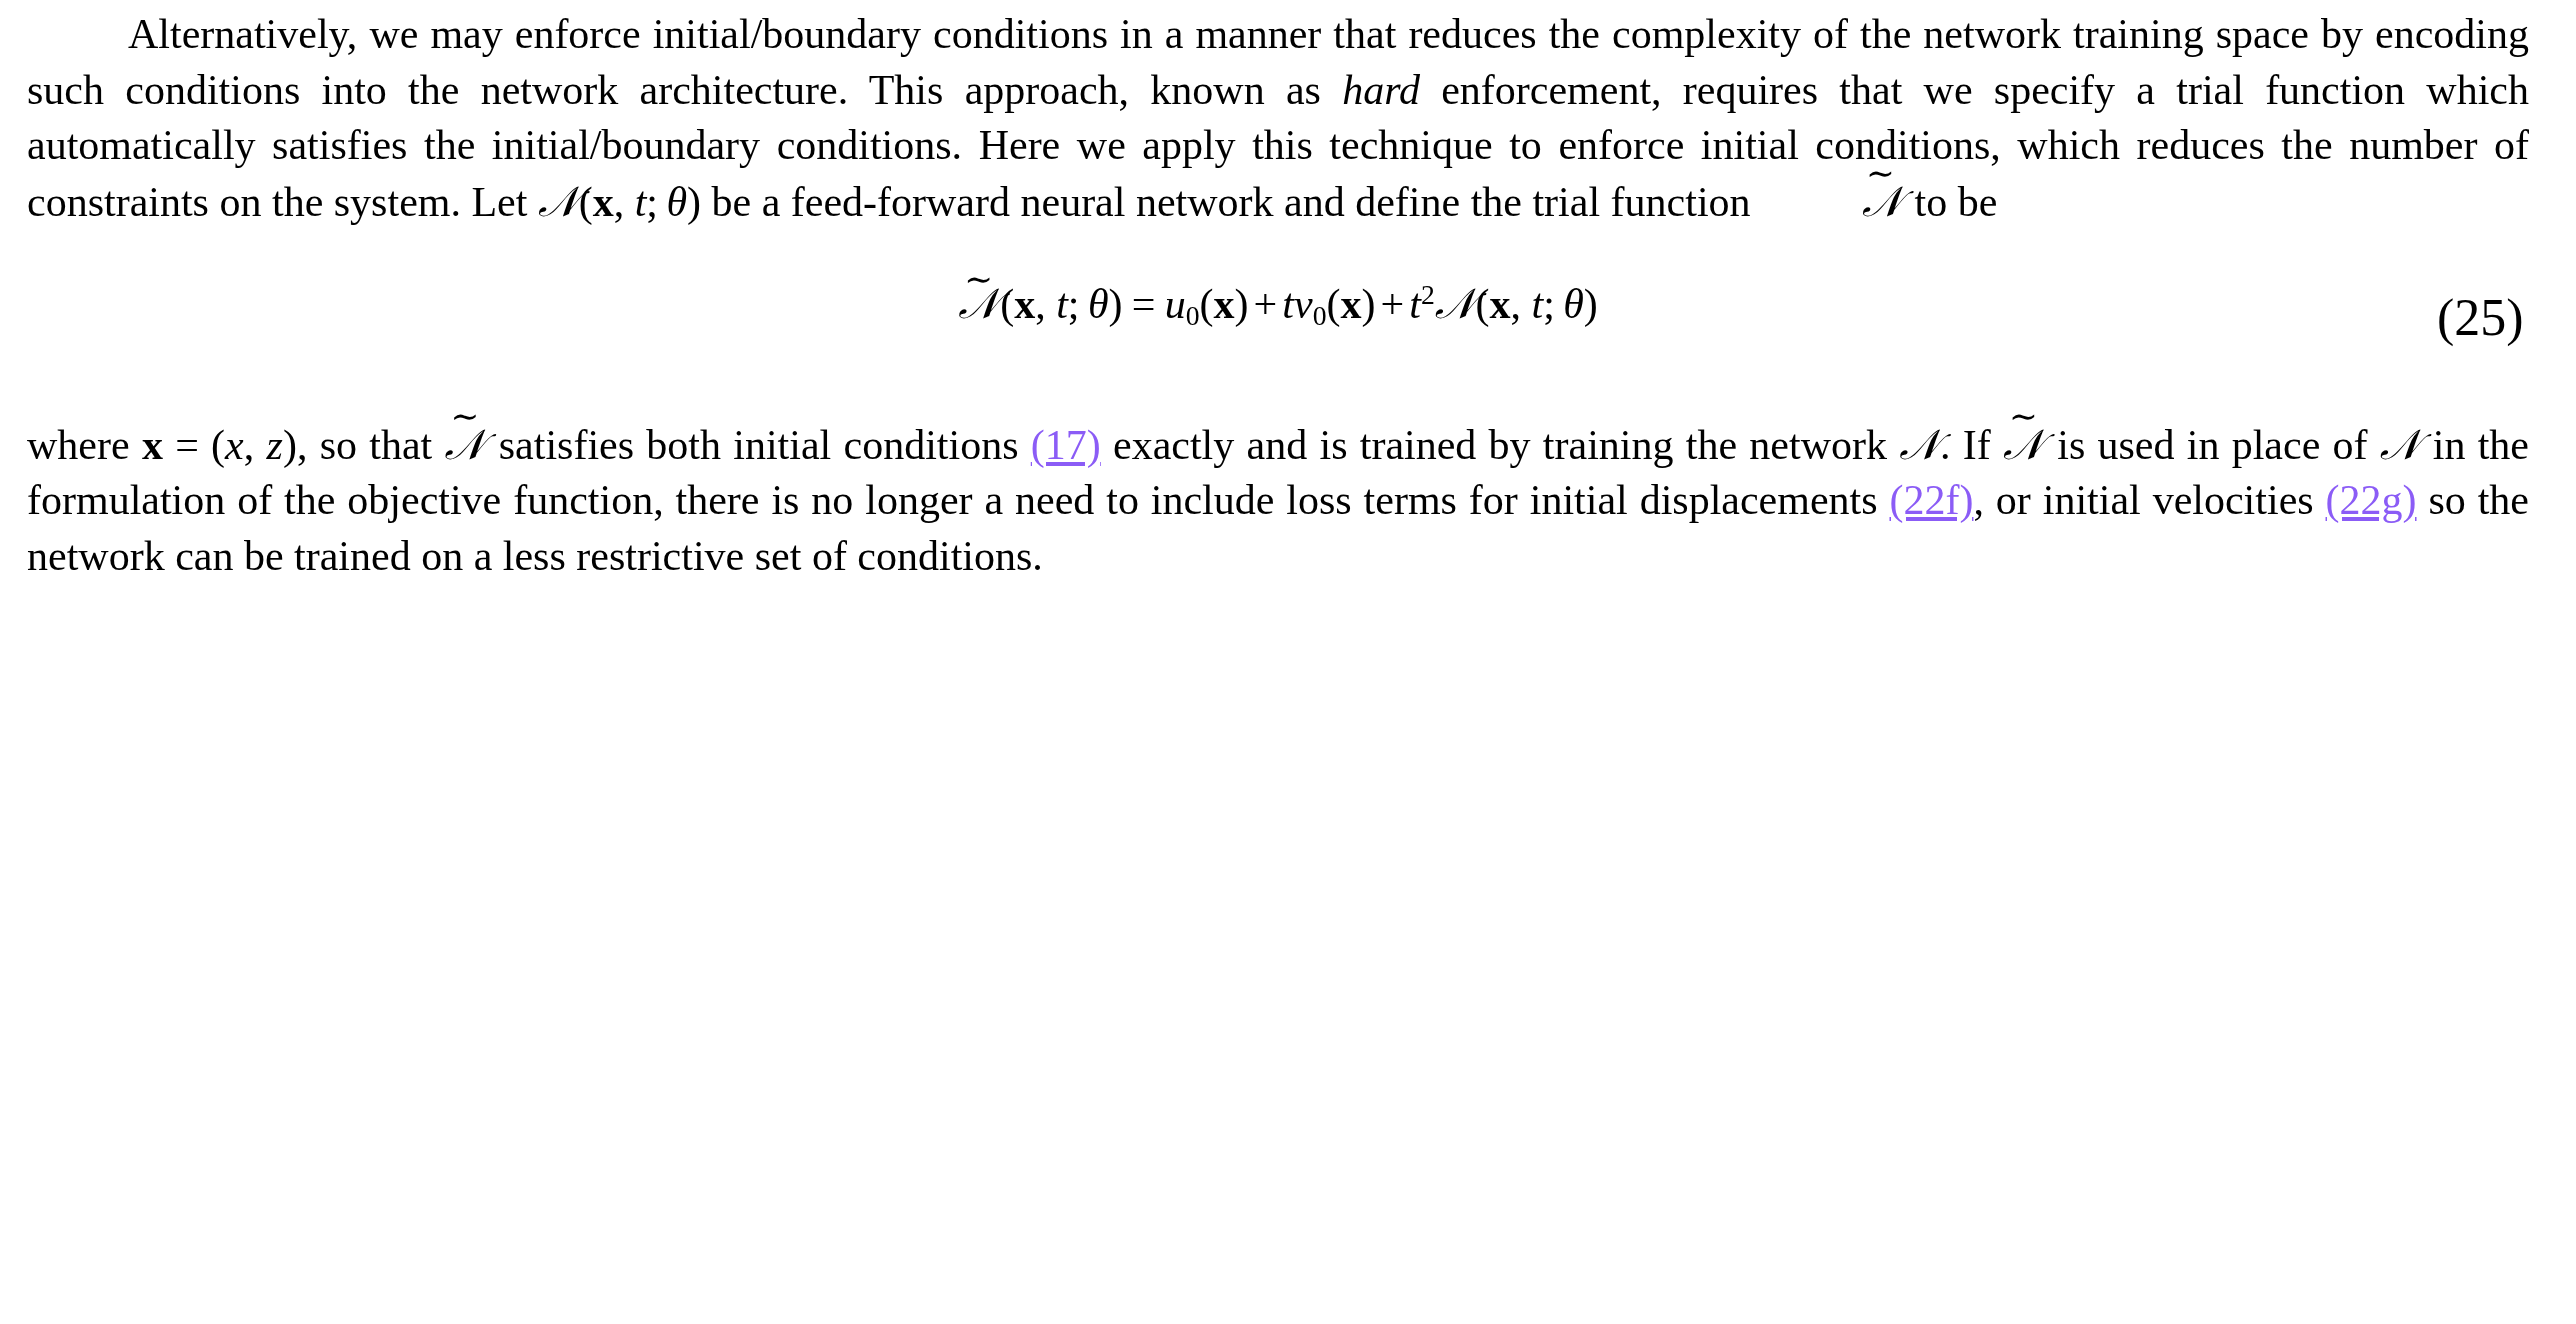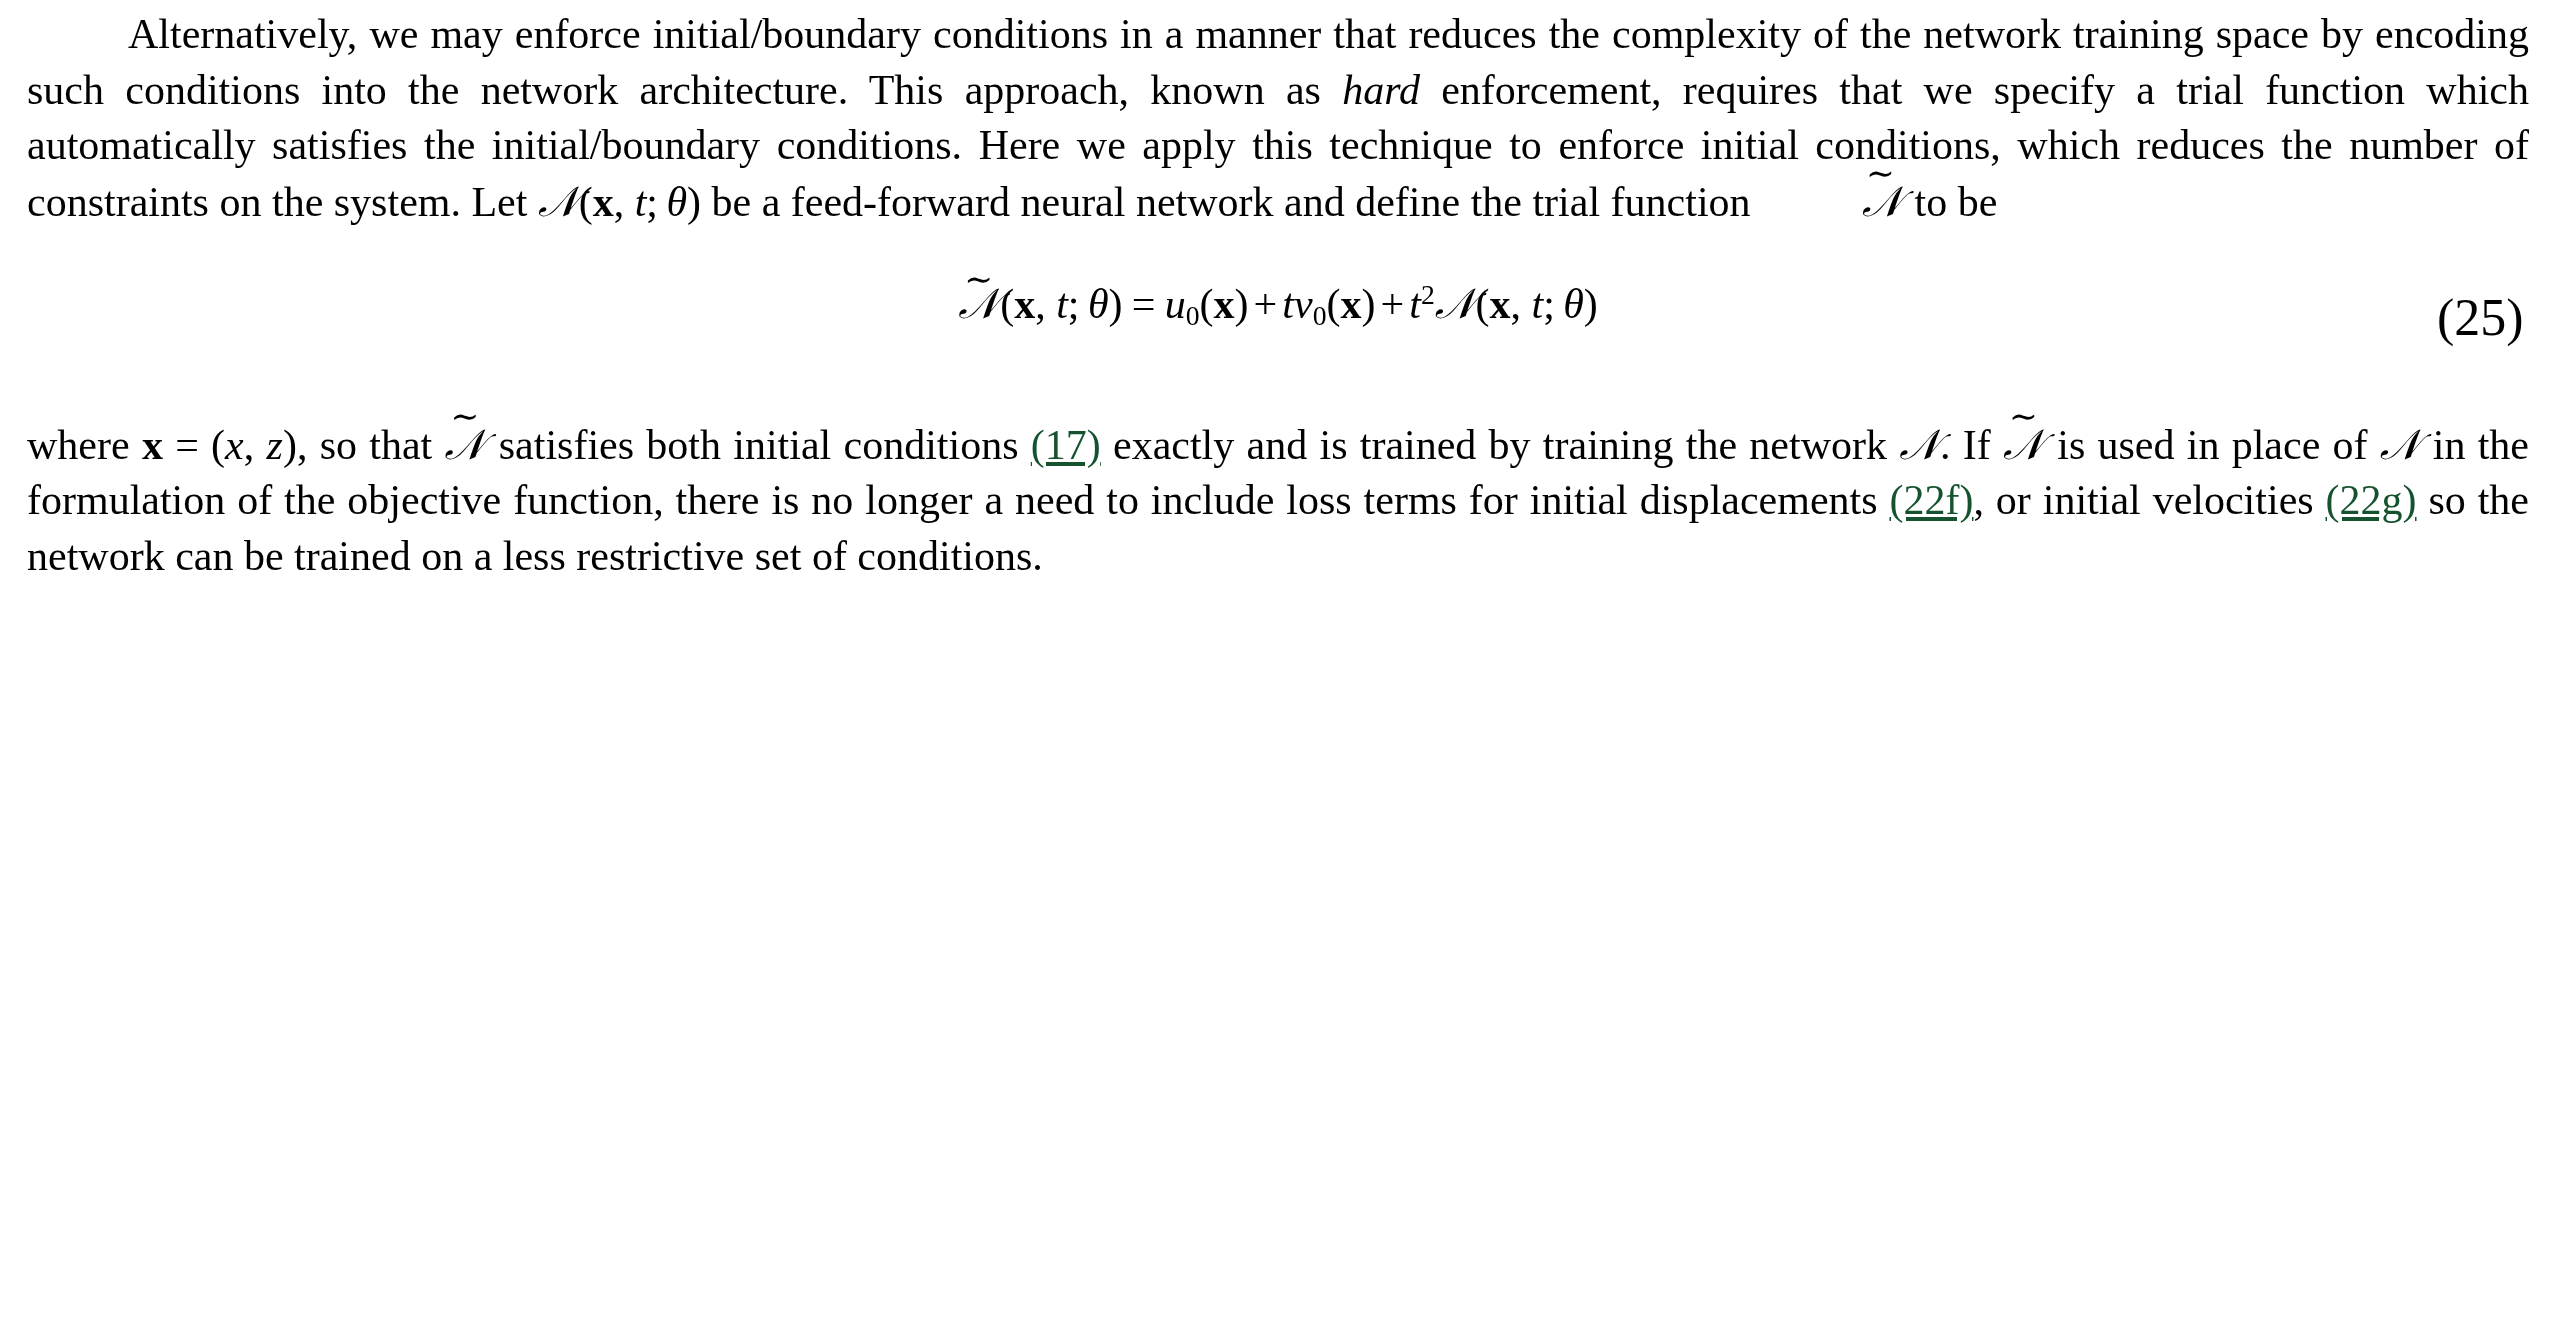--- a/index.html
+++ b/index.html
@@ -55,21 +55,21 @@
     font-size: 52px;
   }
   i, .it {
     font-style: italic;
   }
   .bold-up {
     font-weight: bold;
     font-style: normal;
   }
   .ref {
-    color: #14532d;
+    color: #8b5cf6;
   }
   
   .cal {
     font-family: "DejaVu Serif", "Liberation Serif", serif;
     font-style: italic;
     letter-spacing: -0.02em;
     padding-right: 1.3px;
   }
   
   .tilde-wrap {

